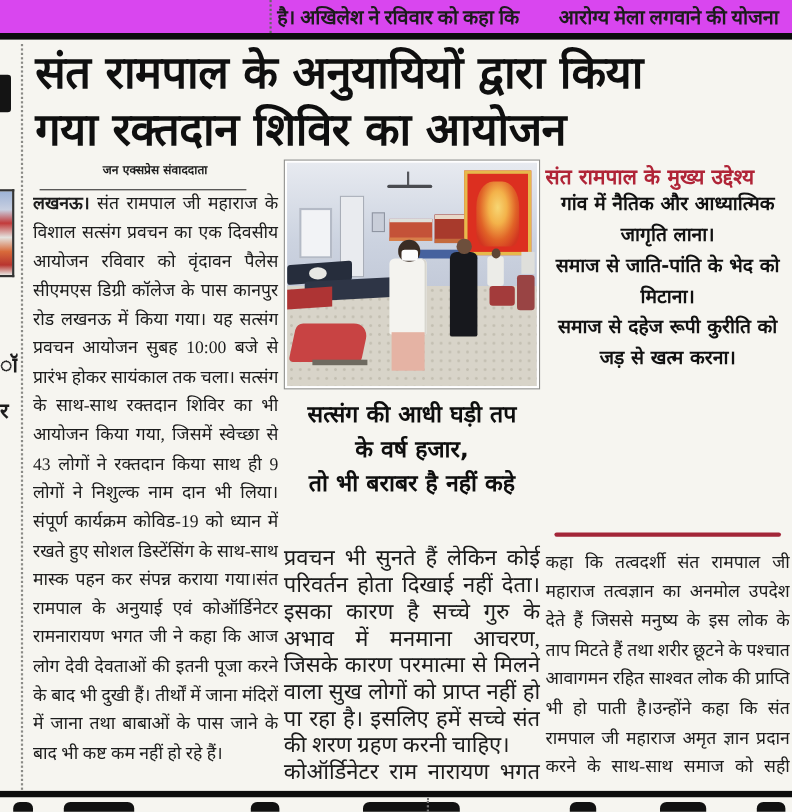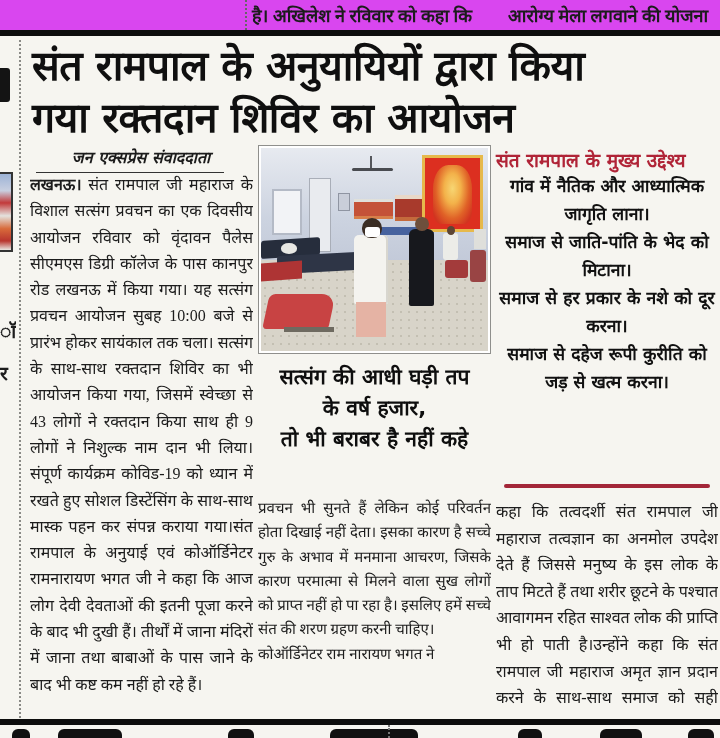--- a/index.html
+++ b/index.html
@@ -31,21 +31,21 @@
   .edge-photo-frag{left:0;top:172px;width:13px;height:80px;border:2px solid #333;border-left:none;
      background:linear-gradient(180deg,#9db3d6 0%,#c8cfe0 22%,#c23a3a 38%,#e4e2de 55%,#d86a3a 72%,#b8352f 88%,#e8e6e2 100%);}
   .edge-char{left:0;top:318px;width:16px;font-size:19px;font-weight:700;overflow:hidden;}
   .edge-char2{left:0;top:360px;width:16px;font-size:19px;font-weight:700;overflow:hidden;}
 
   
   .headline{top:40px;left:32px;width:686px;height:104px;text-align:left;
     font-family:"DejaVu Sans","Liberation Sans",sans-serif;font-weight:700;
     font-size:41px;line-height:52px;color:#0f0f0f;letter-spacing:-0.5px;}
   .byline{top:146px;left:30px;width:222px;text-align:center;font-family:"DejaVu Sans","Liberation Sans",sans-serif;
-    font-weight:700;font-size:16px;font-style:italic;}
+    font-weight:700;font-size:11px;}
   .byline-rule{top:172px;left:36px;width:188px;border-top:1.5px solid #333;}
 
   
   .col-body{font-size:16px;line-height:26.3px;text-align:justify;overflow:hidden;}
   .left-col{top:172px;left:30px;width:223px;height:530px;}
   .dateline{font-weight:700;font-family:"DejaVu Sans","Liberation Sans",sans-serif;}
 
   
   .photo{top:145px;left:258px;width:233px;height:209px;background:#fff;border:1px solid #8f8f8c;padding:2px;}
   .photo-inner{position:relative;width:100%;height:100%;overflow:hidden;background:#dfe2e8;}
@@ -80,21 +80,21 @@
   .ph-fig-head{left:82%;top:38.5%;width:3.5%;height:4.5%;background:#5d4534;border-radius:50%;}
   .ph-chairback1{left:81%;top:55%;width:10%;height:9%;background:#a33b3b;border-radius:3px;}
   .ph-chairback2{left:92%;top:50%;width:7%;height:16%;background:#994444;border-radius:3px;}
   .ph-fig-far{left:94%;top:40%;width:5%;height:10%;background:#dfdfdb;}
 
   
   .pull-quote{top:362px;left:258px;width:233px;height:130px;text-align:center;
     font-family:"DejaVu Sans","Liberation Sans",sans-serif;font-weight:700;
     font-size:21px;line-height:31px;color:#0e0e0e;overflow:hidden;}
 
-  .mid-col{top:496px;left:258px;width:233px;height:218px;line-height:24.3px;font-size:15px;}
+  .mid-col{top:496px;left:258px;width:233px;height:218px;line-height:24.3px;font-size:20px;}
   .mid-p2{margin-top:0;}
 
   
   .right-head{top:147px;left:496px;width:222px;text-align:left;
     font-family:"DejaVu Sans","Liberation Sans",sans-serif;font-weight:700;
     font-size:19px;color:var(--accent-red);}
   .objectives{top:172px;left:496px;width:222px;height:308px;text-align:center;
     font-family:"DejaVu Sans","Liberation Sans",sans-serif;font-weight:700;
     font-size:17.5px;line-height:28px;color:#111;overflow:hidden;}
   .red-rule{top:484px;left:504px;width:206px;height:4px;background:var(--rule-red);border-radius:2px;}
@@ -180,21 +180,20 @@
 
 <div class="abs col-body mid-col">
   <div>प्रवचन भी सुनते हैं लेकिन कोई परिवर्तन होता दिखाई नहीं देता। इसका कारण है सच्चे गुरु के अभाव में मनमाना आचरण, जिसके कारण परमात्मा से मिलने वाला सुख लोगों को प्राप्त नहीं हो पा रहा है। इसलिए हमें सच्चे संत की शरण ग्रहण करनी चाहिए।</div>
   <div class="mid-p2">कोऑर्डिनेटर राम नारायण भगत ने</div>
 </div>
 
 <div class="abs right-head">संत रामपाल के मुख्य उद्देश्य</div>
 <div class="abs objectives">
   <div>गांव में नैतिक और आध्यात्मिक जागृति लाना।</div>
   <div>समाज से जाति-पांति के भेद को मिटाना।</div>
-  <div>समाज से हर प्रकार के नशे को दूर करना।</div>
   <div>समाज से दहेज रूपी कुरीति को जड़ से खत्म करना।</div>
 </div>
 <div class="abs red-rule"></div>
 
 <div class="abs col-body right-col">कहा कि तत्वदर्शी संत रामपाल जी महाराज तत्वज्ञान का अनमोल उपदेश देते हैं जिससे मनुष्य के इस लोक के ताप मिटते हैं तथा शरीर छूटने के पश्चात आवागमन रहित साश्वत लोक की प्राप्ति भी हो पाती है।उन्होंने कहा कि संत रामपाल जी महाराज अमृत ज्ञान प्रदान करने के साथ-साथ समाज को सही दिशा भी प्रदान कर रहे हैं।</div>
 
 <div class="abs black-bar-bottom"></div>
 <div class="abs bottom-frag">
   <div class="bf bf1"></div>
   <div class="bf bf2"></div>

